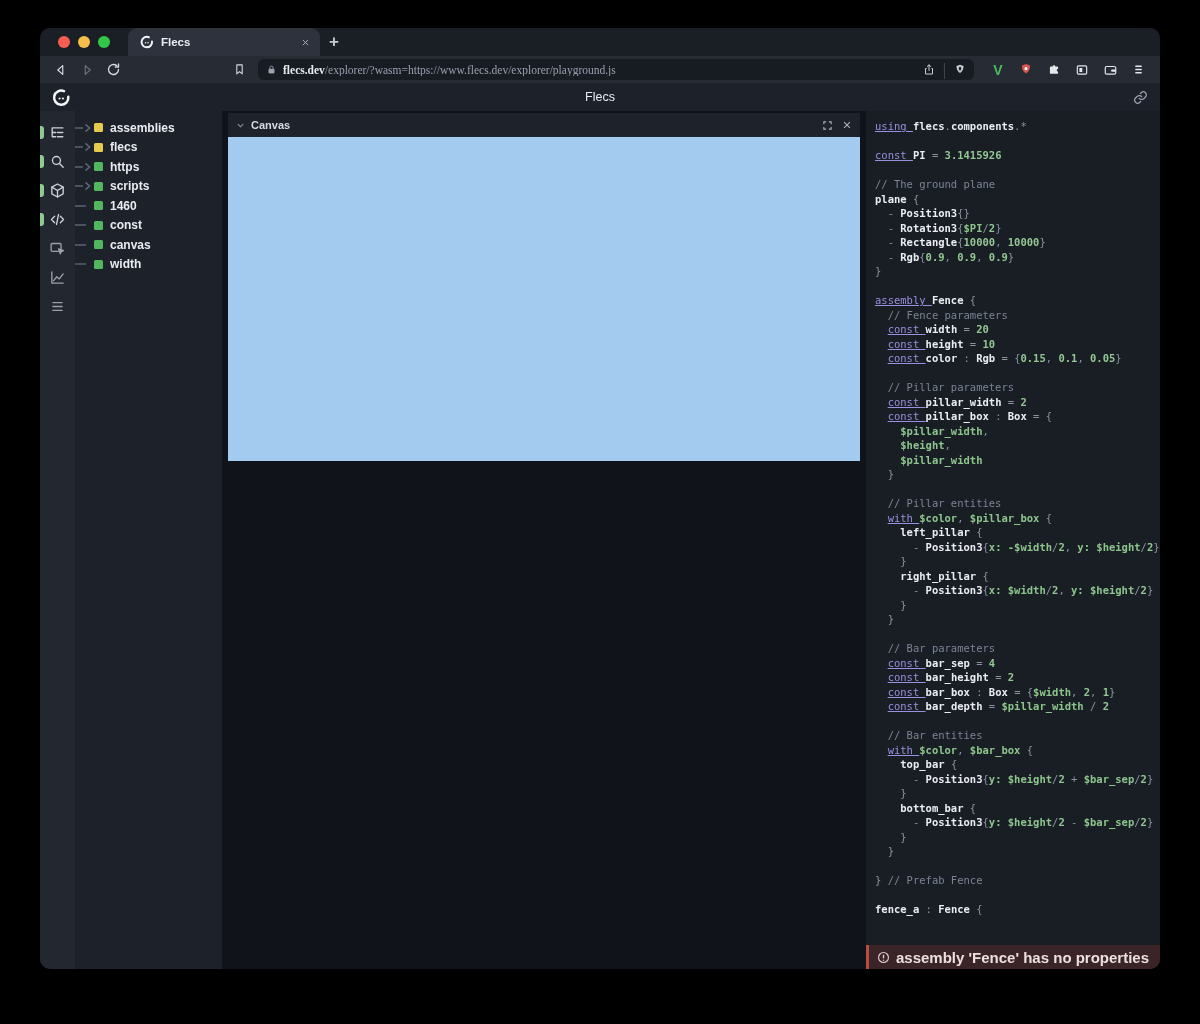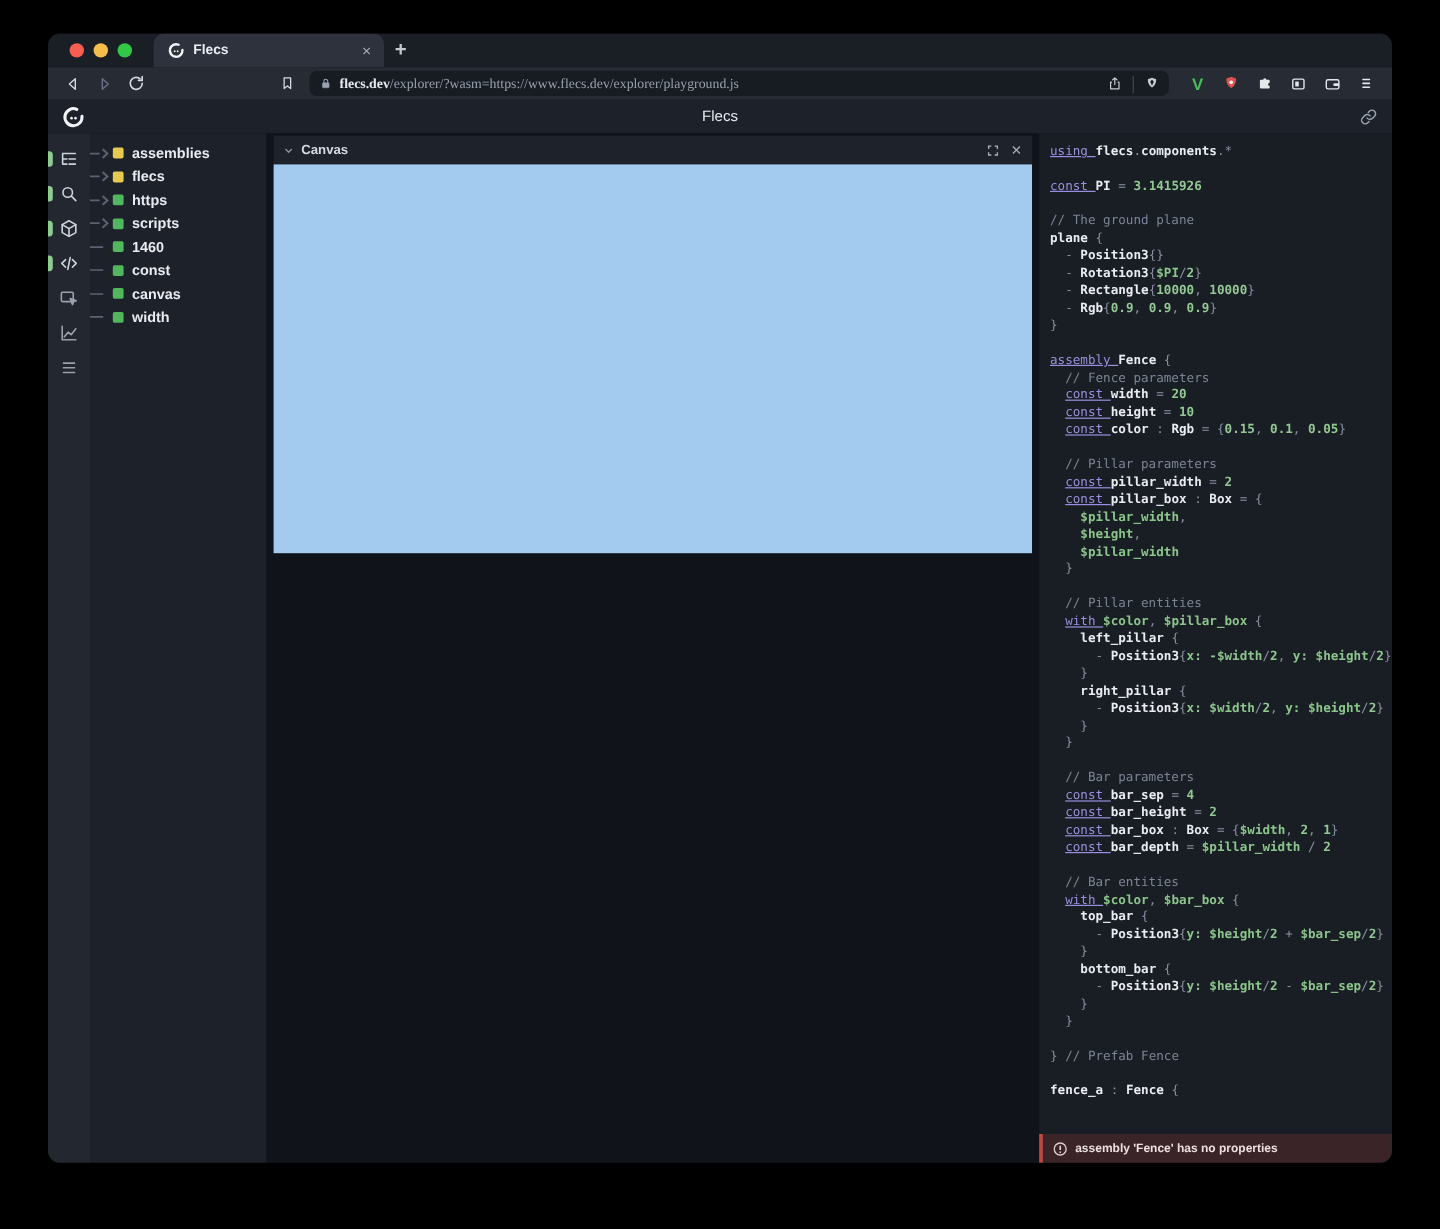--- a/index.html
+++ b/index.html
@@ -64,21 +64,21 @@
   .code{flex:1;overflow:hidden;padding:8px 0 0 9px;font-family:"DejaVu Sans Mono",monospace;
     font-size:10.5px;line-height:14.5px;white-space:pre;}
   .cl{height:14.5px;}
   .t-k{color:#9a8fe0;text-decoration:underline;}
   .t-i{color:#e9ecf1;font-weight:bold;}
   .t-p{color:#8a92a2;}
   .t-n{color:#93c793;font-weight:bold;}
   .t-v{color:#8cc58c;font-weight:bold;}
   .t-c{color:#7b8494;}
   .errorbar{height:24px;flex:none;background:#3a2428;border-left:3px solid #bb4a44;display:flex;
-    align-items:center;gap:6px;padding:0 8px;color:#eddfe0;font-size:10px;font-weight:bold;}
+    align-items:center;gap:6px;padding:0 8px;color:#eddfe0;font-size:15px;font-weight:bold;}
   .erricon{color:#e3cccd;display:flex;}
   svg{display:block;}
 </style>
 </head>
 <body>
 
 <div class="window">
 
   <div class="tabbar">
     <div class="traffic">

